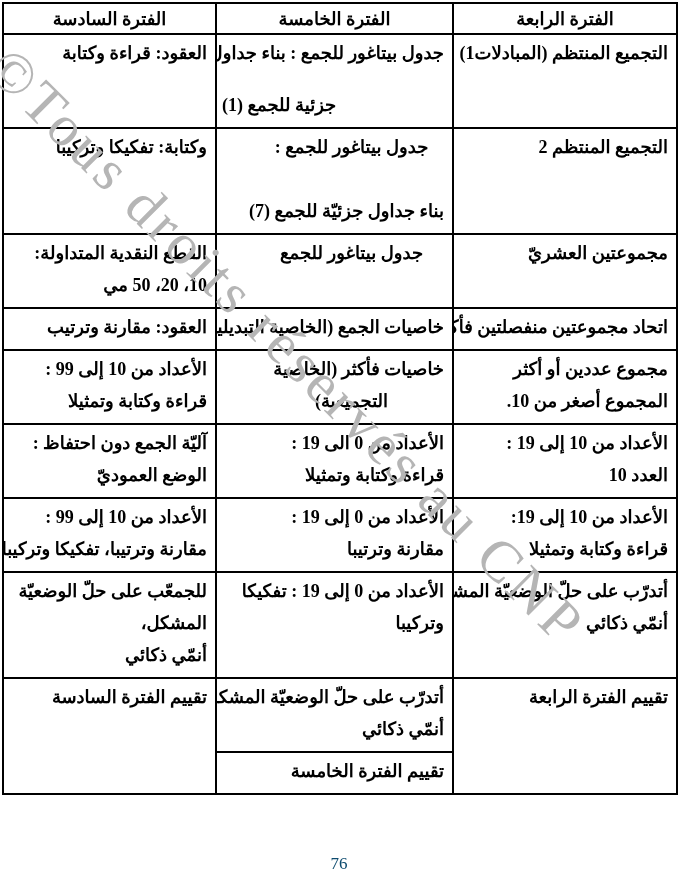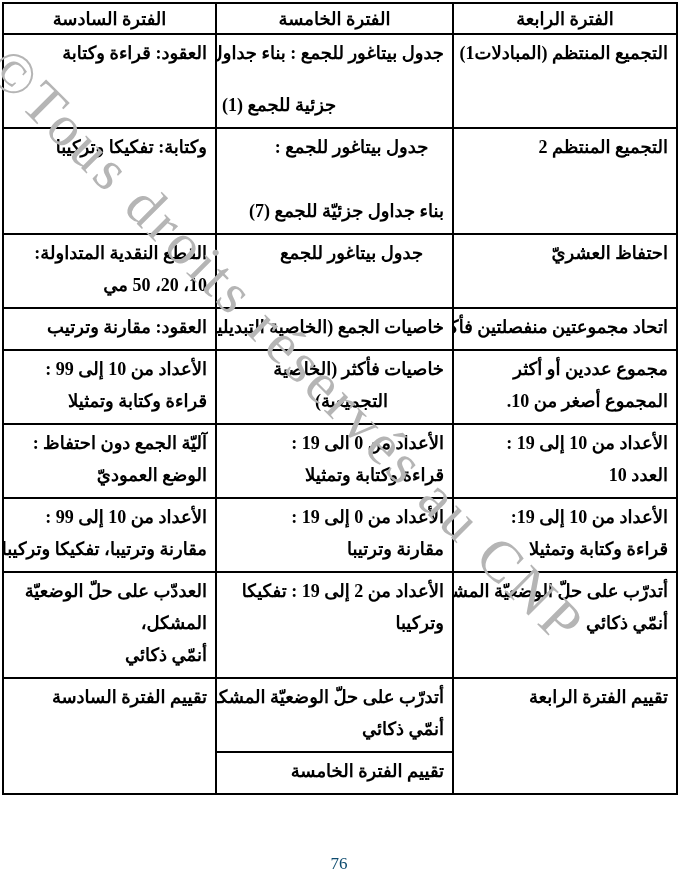--- a/index.html
+++ b/index.html
@@ -115,21 +115,21 @@
             <div class="ln al-c">جدول بيتاغور للجمع :</div>
             <div class="ln al-c">&nbsp;</div>
             <div class="ln al-c">بناء جداول جزئيّة للجمع (7)</div>
           </td>
           <td>
             <div class="ln al-r">وكتابة: تفكيكا وتركيبا</div>
           </td>
         </tr>
         <tr style="height: 63px;">
           <td>
-            <div class="ln al-r">احتفاظ العشريّ</div>
+            <div class="ln al-r">مجموعتين العشريّ</div>
           </td>
           <td>
             <div class="ln al-c">جدول بيتاغور للجمع</div>
           </td>
           <td>
             <div class="ln al-r">القطع النقدية المتداولة:</div>
             <div class="ln al-r">10، 20، 50 مي</div>
           </td>
         </tr>
         <tr style="height: 35px;">
@@ -184,25 +184,25 @@
             <div class="ln al-r">الأعداد من 10 إلى 99 :</div>
             <div class="ln al-r">مقارنة وترتيبا، تفكيكا وتركيبا</div>
           </td>
         </tr>
         <tr style="height: 96px;">
           <td>
             <div class="ln al-r">أتدرّب على حلّ الوضعيّة المشكل،</div>
             <div class="ln al-r">أنمّي ذكائي</div>
           </td>
           <td>
-            <div class="ln al-r">الأعداد من 2 إلى 19 : تفكيكا</div>
+            <div class="ln al-r">الأعداد من 0 إلى 19 : تفكيكا</div>
             <div class="ln al-r">وتركيبا</div>
           </td>
           <td>
-            <div class="ln al-r">العددّب على حلّ الوضعيّة</div>
+            <div class="ln al-r">للجمعّب على حلّ الوضعيّة</div>
             <div class="ln al-r">المشكل،</div>
             <div class="ln al-r">أنمّي ذكائي</div>
           </td>
         </tr>
         <tr style="height: 67px;">
           <td rowspan="2">
             <div class="ln al-r">تقييم الفترة الرابعة</div>
           </td>
           <td>
             <div class="ln al-r">أتدرّب على حلّ الوضعيّة المشكل،</div>

